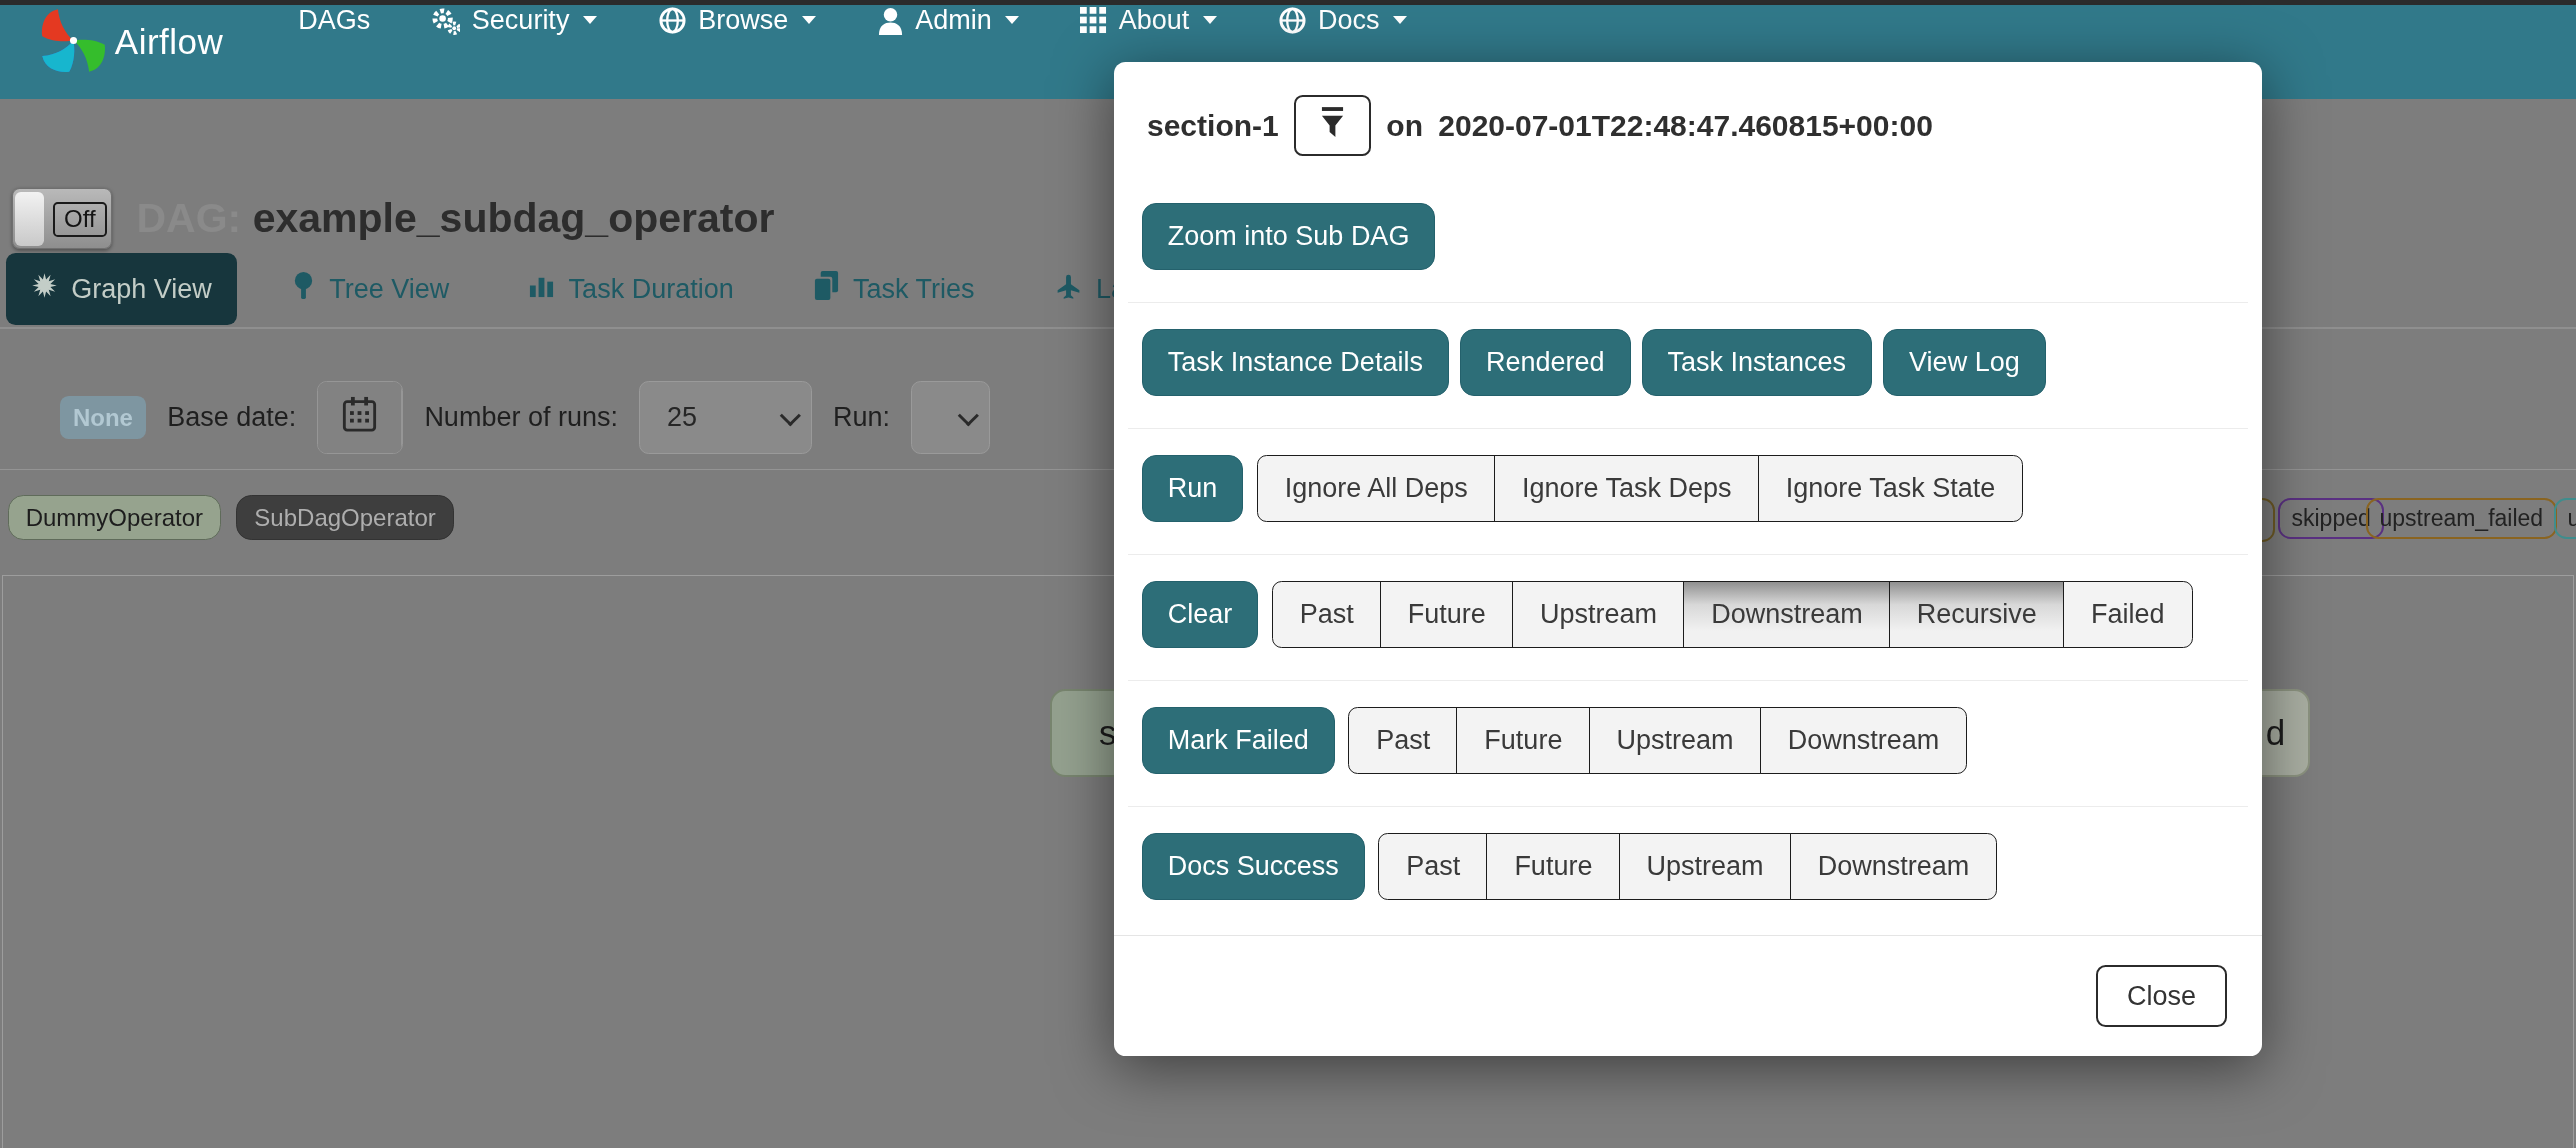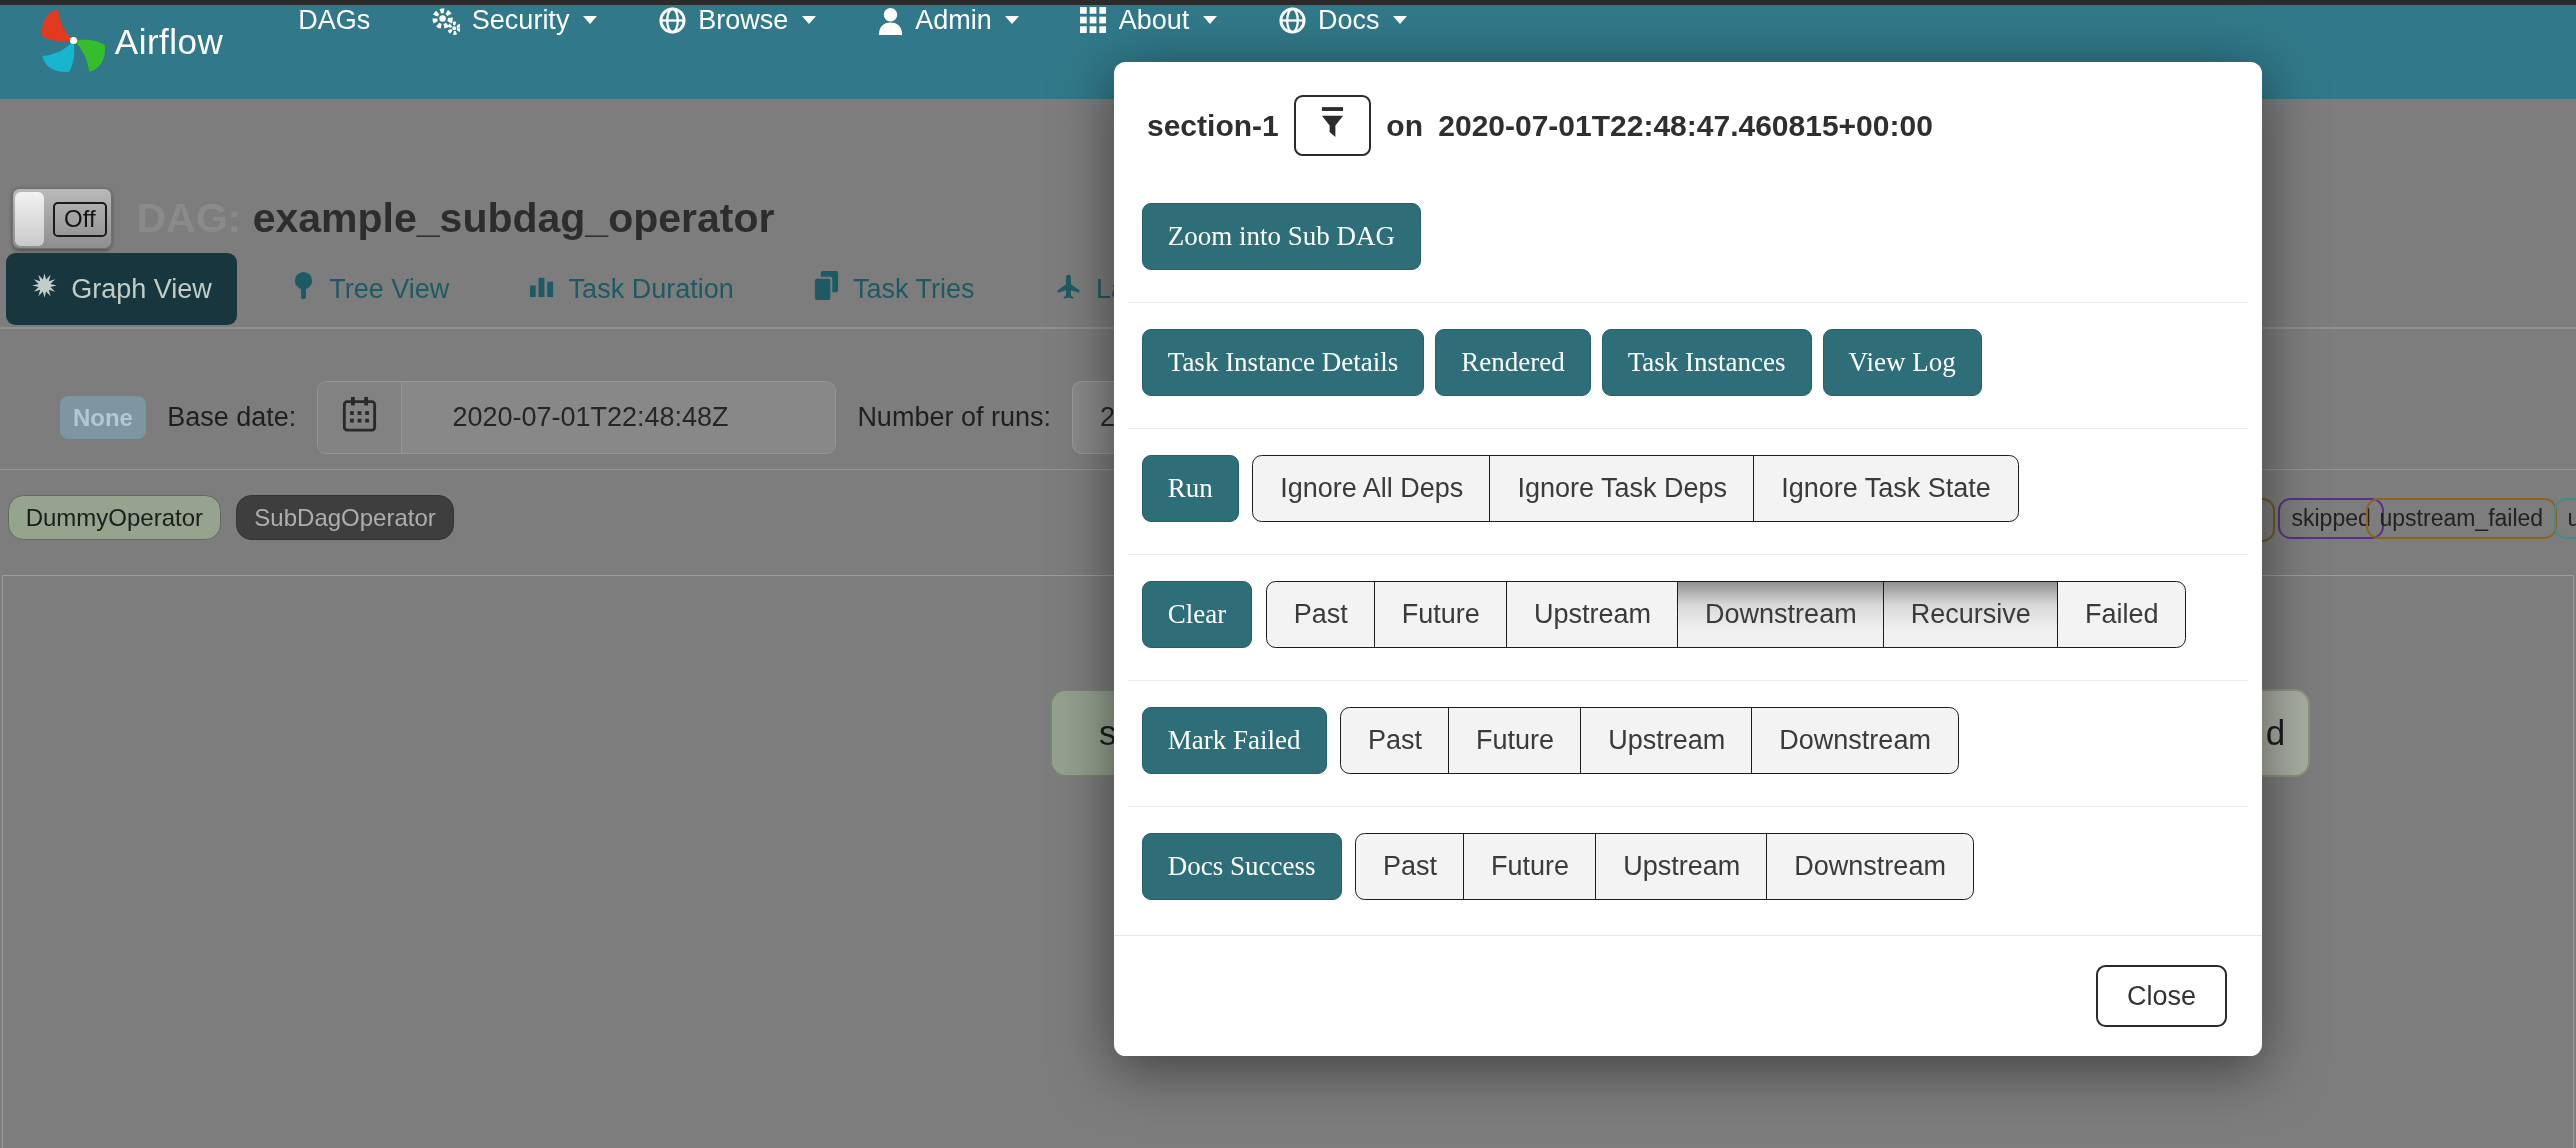--- a/index.html
+++ b/index.html
@@ -73,21 +73,21 @@
     z-index:10; display:flex; flex-direction:column; color:#333;
   }
   .modal-header { padding:33px 33px 23px 33px; display:flex; align-items:center; gap:15.3px; font-size:30px; font-weight:bold; color:#2f2f2f; }
   .filter-btn { width:77px; height:61px; background:#fff; border:2.9px solid #2b2b2b; border-radius:8.6px; display:flex; align-items:center; justify-content:center; cursor:pointer; }
   .modal-body { padding:0 14.4px; flex:0 0 auto; }
   .mrow { padding-left:13.4px; display:flex; align-items:center; margin:0; }
   .mrow.first { margin-top:24px; }
   .mhr { border:none; border-top:1.9px solid #ececec; margin:32px 0 26px 0; }
   .btn-teal {
     height:67px; background:#2d6e78; border:1px solid #24616c; color:#fff; font-size:27px;
-    padding:0 25px; border-radius:9px; cursor:pointer; font-family:Liberation Serif, serif; white-space:nowrap;
+    padding:0 25px; border-radius:14px; cursor:pointer; font-family:Liberation Sans, sans-serif; white-space:nowrap;
   }
   .detail-row { gap:11px; }
   .action-gap { margin-right:13.4px; }
   .btn-group { display:flex; }
   .btn-light {
     height:67px; background:#f3f3f3; border:1.9px solid #1c1c1c; color:#3a3a3a; font-size:27px;
     padding:0 27px; cursor:pointer; font-family:"Liberation Sans",sans-serif; margin-left:-1.9px; white-space:nowrap;
   }
   .btn-group .btn-light:first-child { border-top-left-radius:9.6px; border-bottom-left-radius:9.6px; margin-left:0; }
   .btn-group .btn-light:last-child { border-top-right-radius:9.6px; border-bottom-right-radius:9.6px; }
@@ -261,21 +261,20 @@
               <rect x="8" y="16" width="4" height="4"></rect>
                 <rect x="16" y="16" width="4" height="4"></rect>
                 <rect x="24" y="16" width="4" height="4"></rect>
               <rect x="8" y="24" width="4" height="4"></rect>
                 <rect x="16" y="24" width="4" height="4"></rect>
                 <rect x="24" y="24" width="4" height="4"></rect>
             </g>
           </svg>
         </span>
       </div>
-      <input class="date-input" value="2020-07-01T22:48:48Z" style="">
     </div>
     <span>Number of runs:</span>
     <div class="select runs">
       <span>25</span>
       <span class="chev"></span>
     </div>
     <span>Run:</span>
     <div class="select run-select">
       <span class="chev"></span>
     </div>

